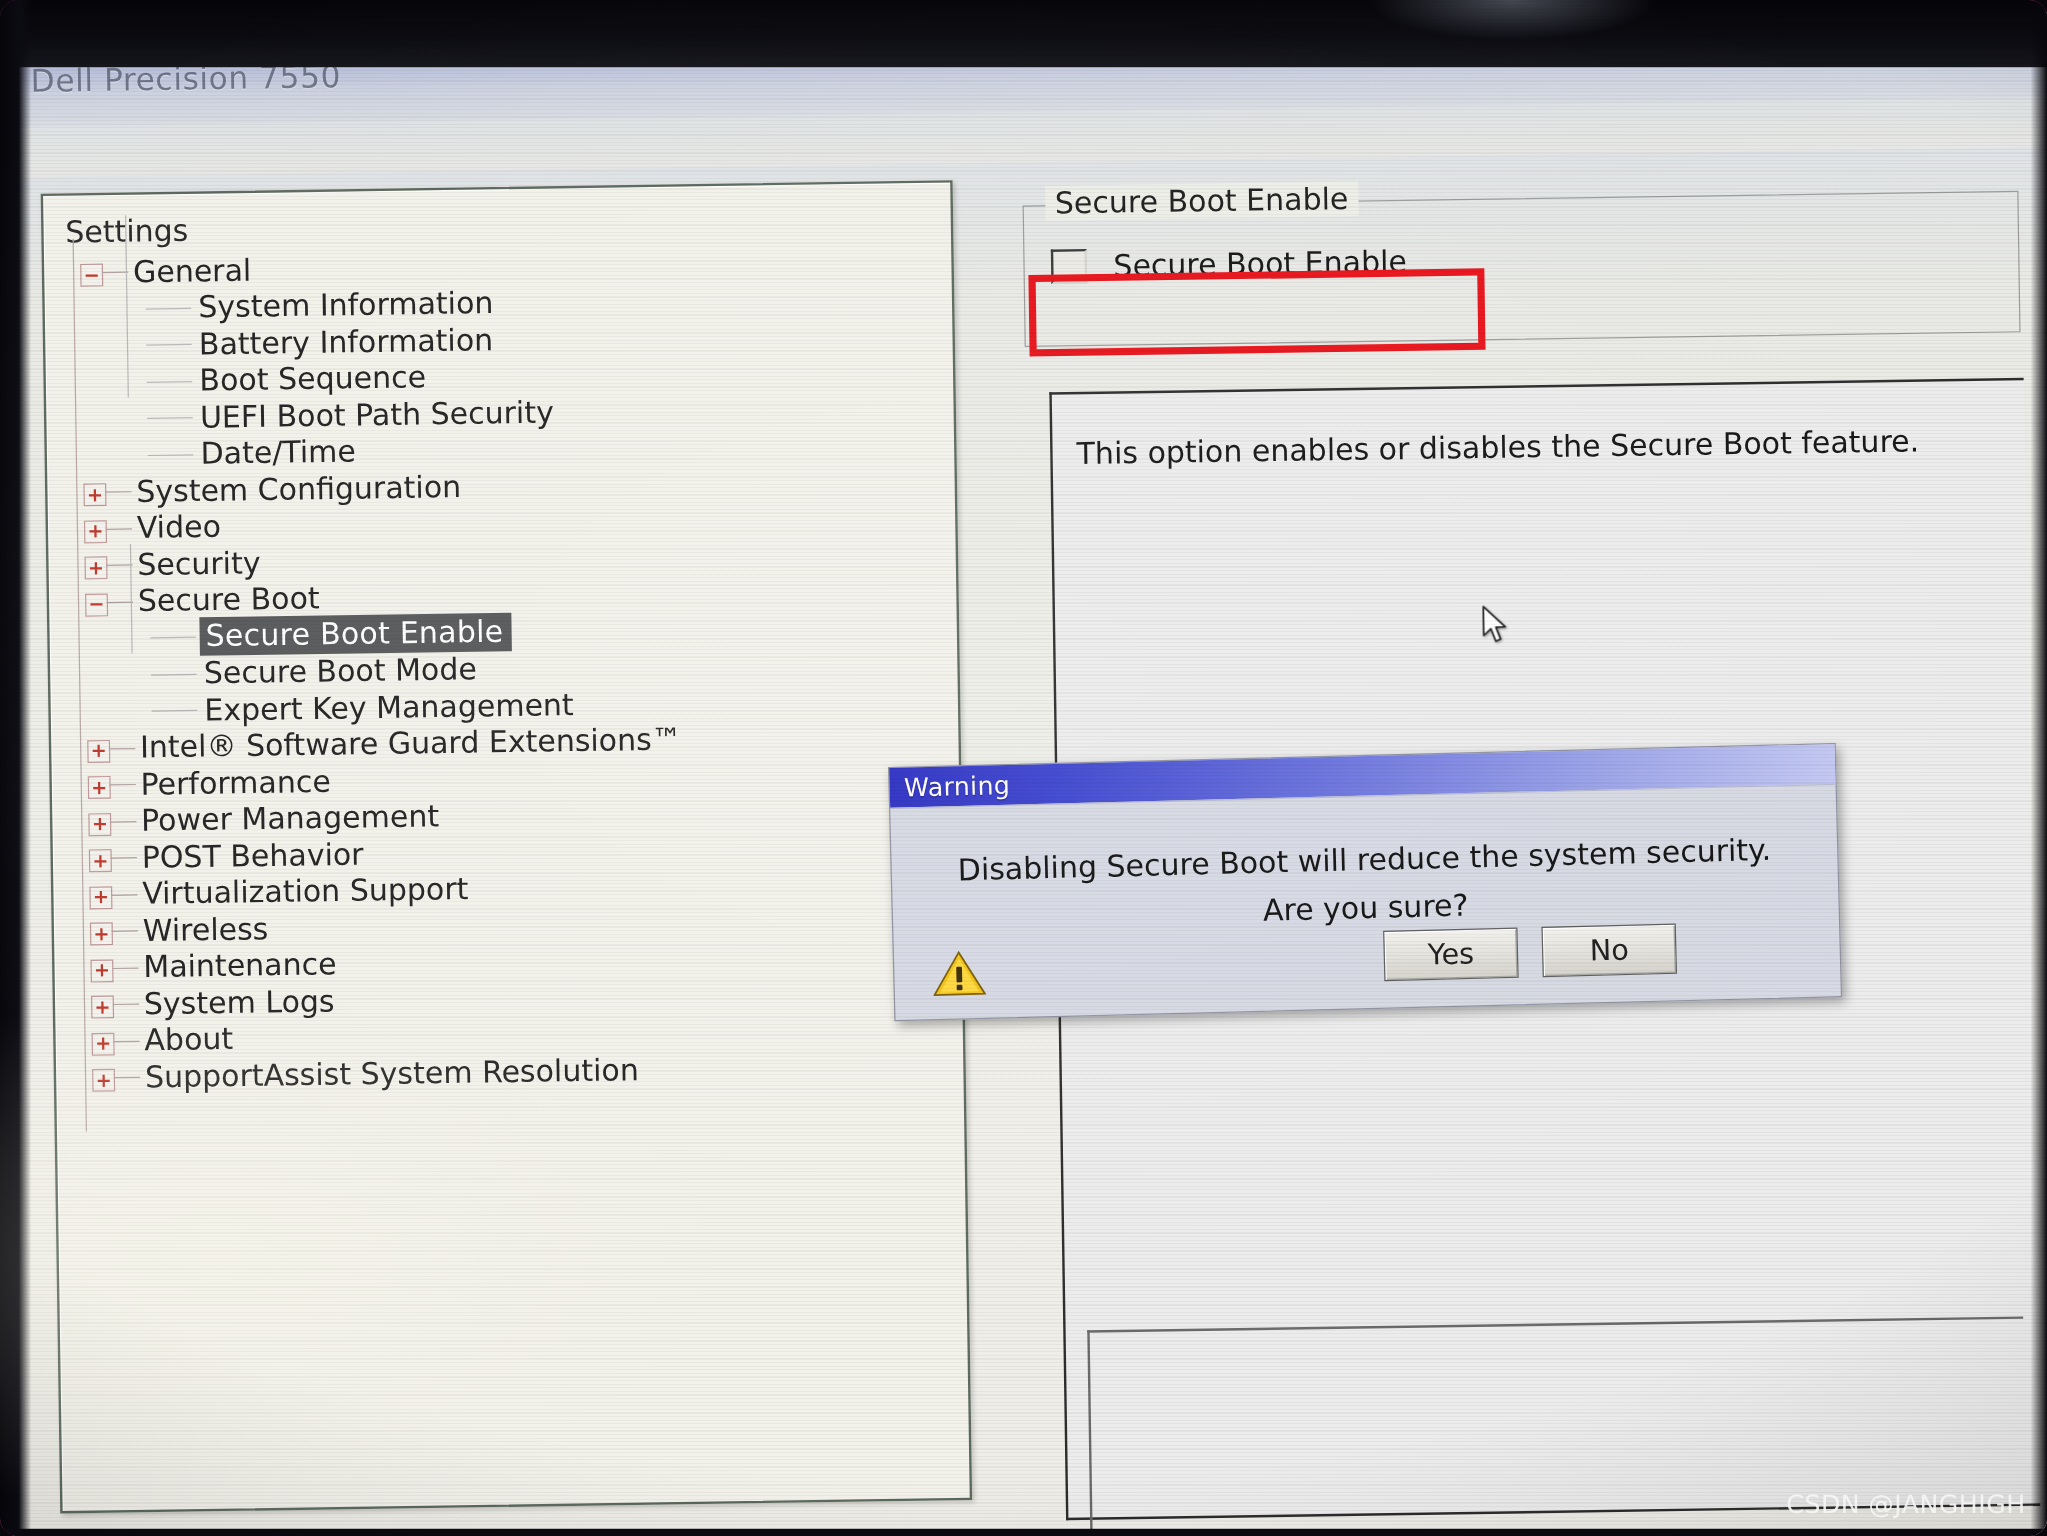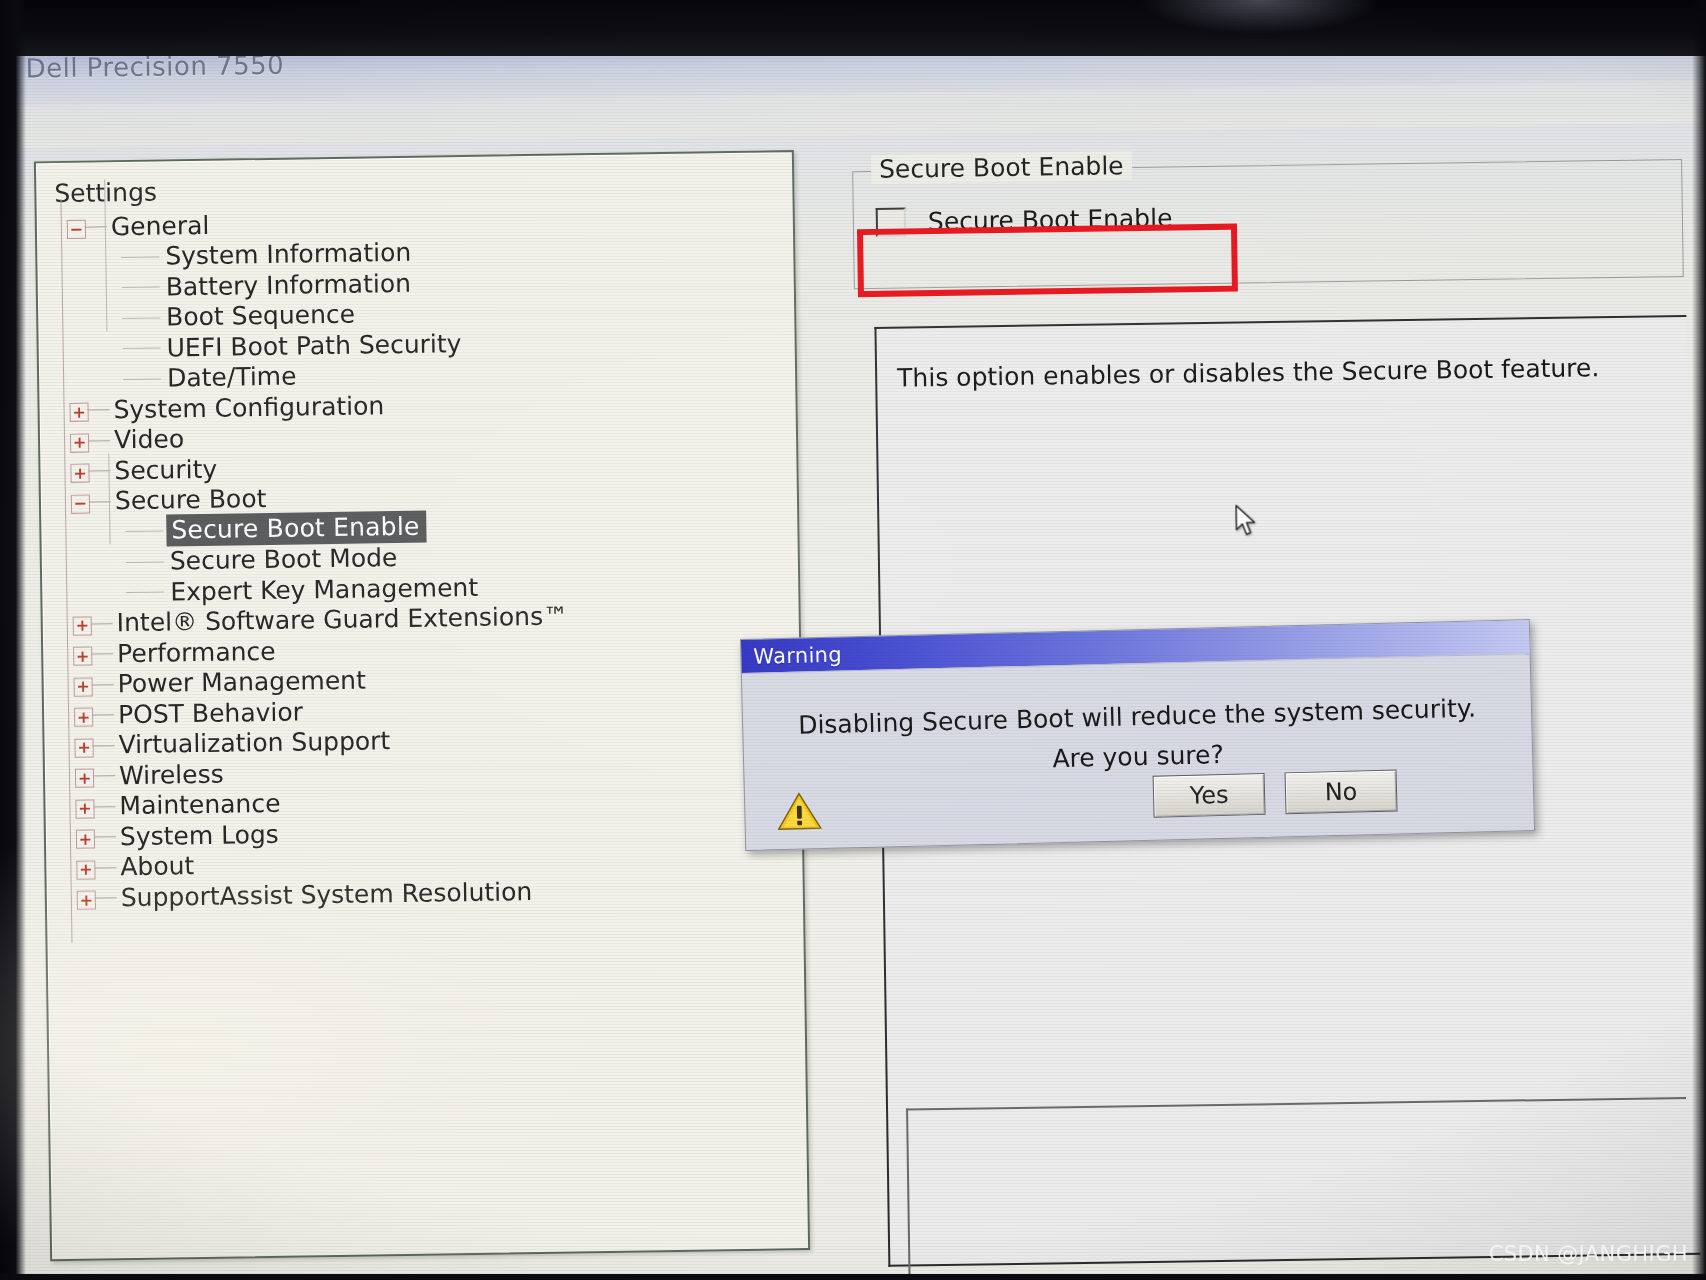--- a/index.html
+++ b/index.html
@@ -9,20 +9,21 @@
     background: #07070b;
     font-family: "DejaVu Sans", sans-serif;
   }
 
   
   #photo {
     position: relative;
     width: 1706px; height: 1280px;
     background: #ec4899;
     overflow: hidden;
+    border-radius: 15px;
   }
 
   
   #screen-warp {
     position: absolute;
     left: -8px; top: 34px;
     width: 1730px; height: 1270px;
     transform: rotate(-0.85deg);
     transform-origin: 0 0;
   }

